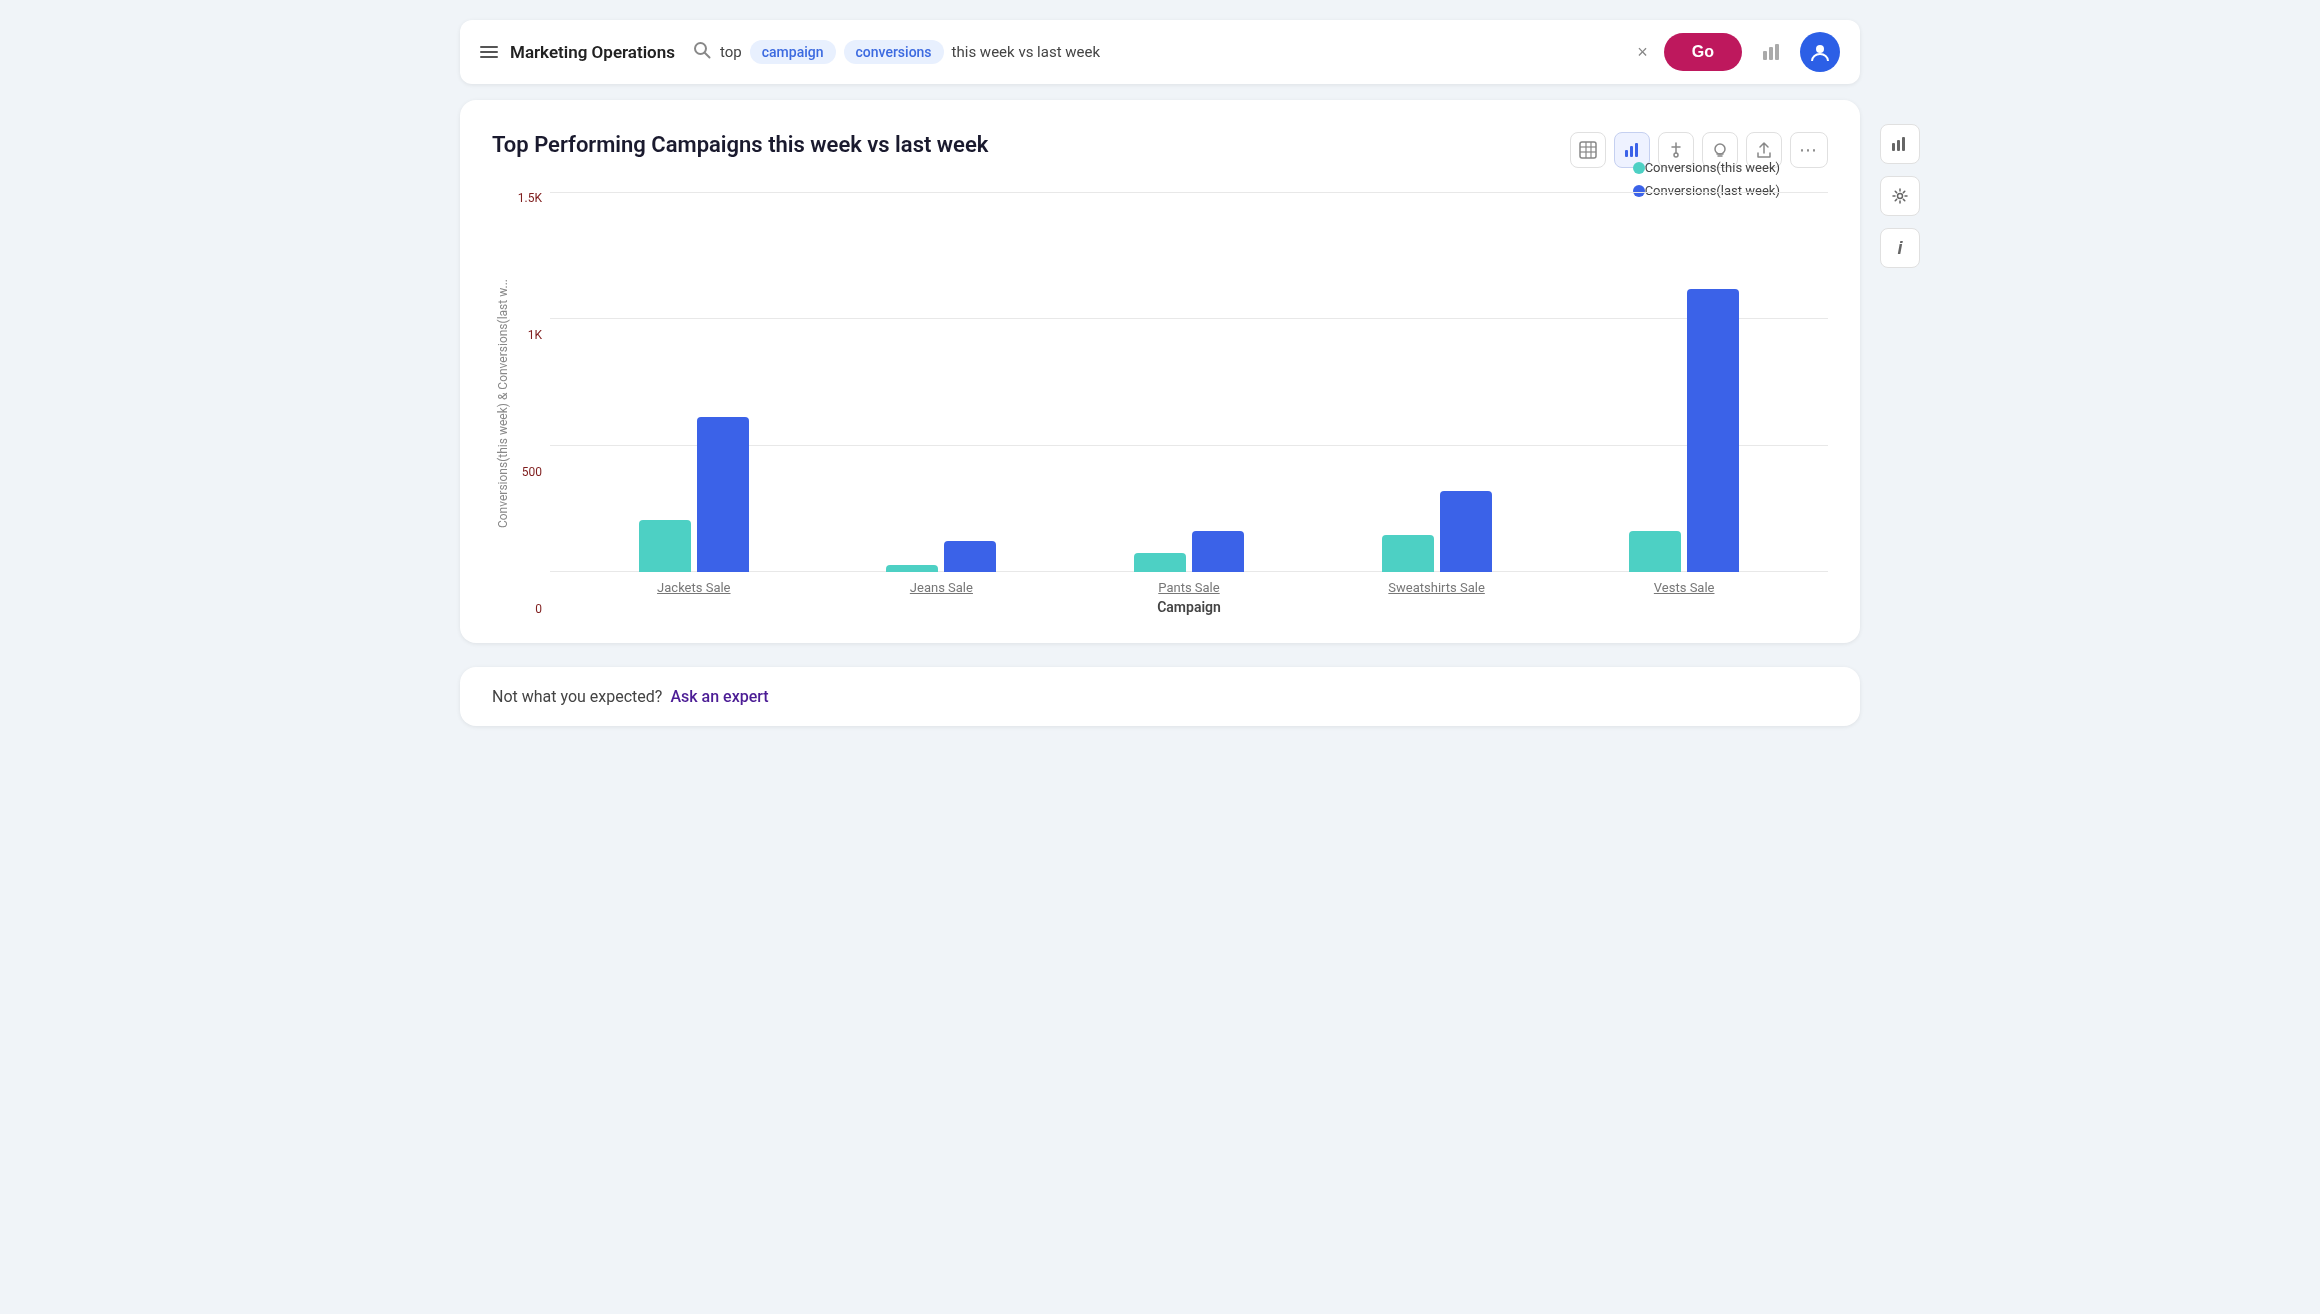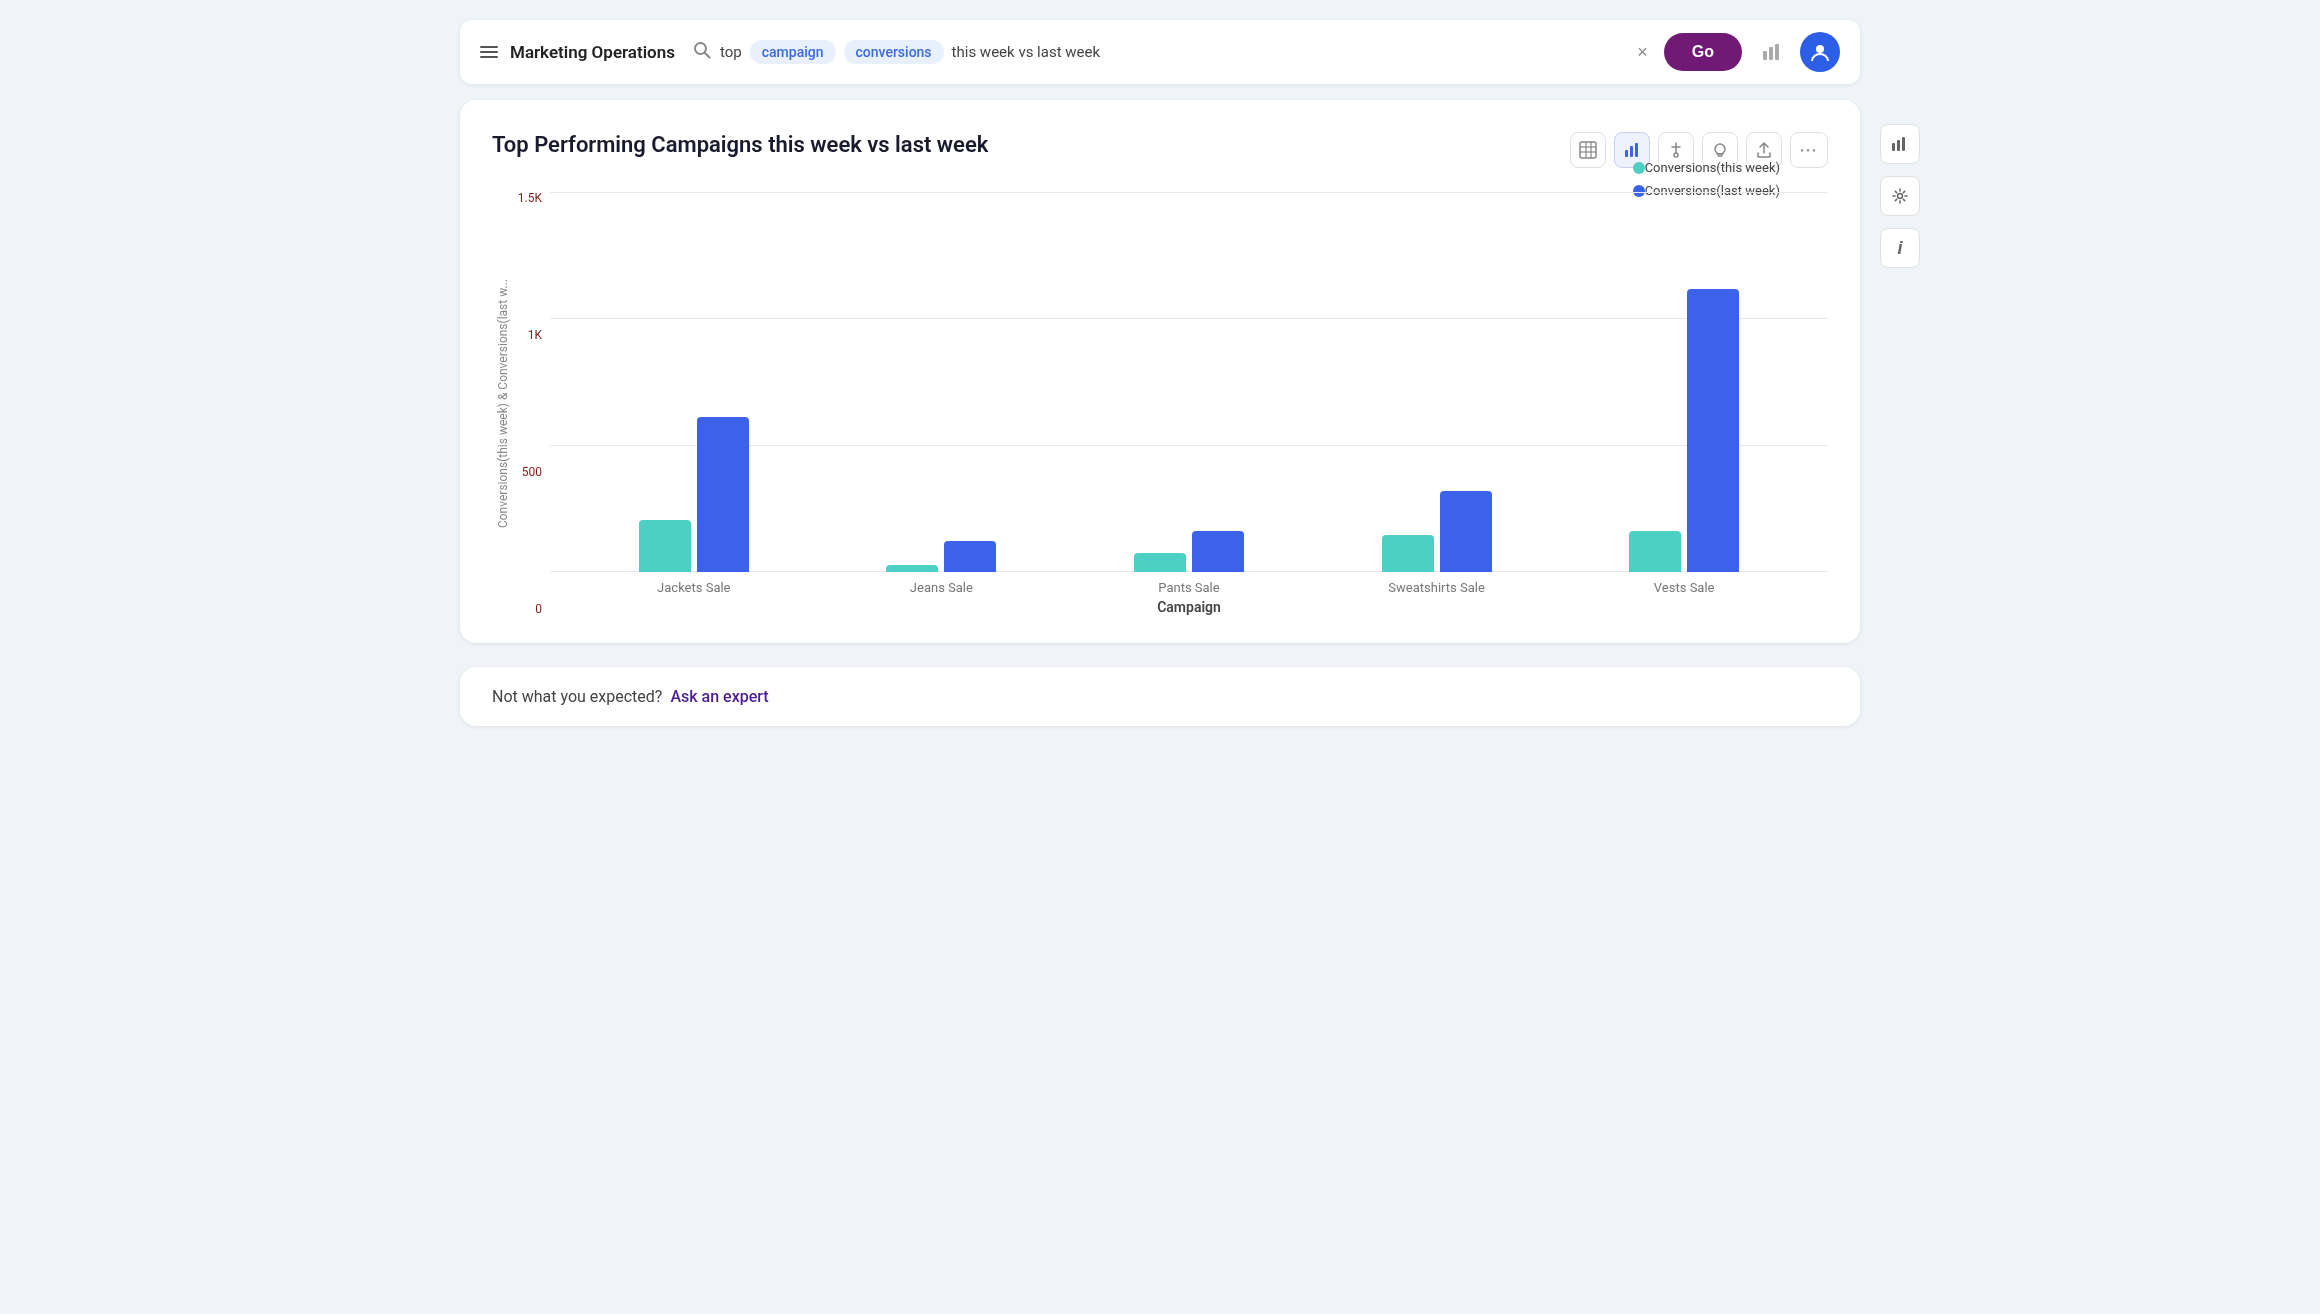--- a/index.html
+++ b/index.html
@@ -78,21 +78,21 @@
     .clear-btn {
       background: none;
       border: none;
       cursor: pointer;
       color: #888;
       font-size: 18px;
       padding: 4px 8px;
       border-radius: 50%;
     }
     .go-btn {
-      background: #701a75;
+      background: #be185d;
       color: #fff;
       border: none;
       border-radius: 24px;
       padding: 10px 28px;
       font-size: 16px;
       font-weight: 600;
       cursor: pointer;
     }
     .topbar-right {
       display: flex;
@@ -269,20 +269,21 @@
     .x-labels {
       display: flex;
       justify-content: space-around;
       padding: 8px 20px 0 20px;
     }
     .x-label {
       font-size: 13px;
       color: #777;
       text-align: center;
       width: 110px;
+      text-decoration: underline;
     }
     .x-axis-title {
       text-align: center;
       font-size: 14px;
       color: #444;
       font-weight: 600;
       margin-top: 4px;
     }
     
     .legend {

